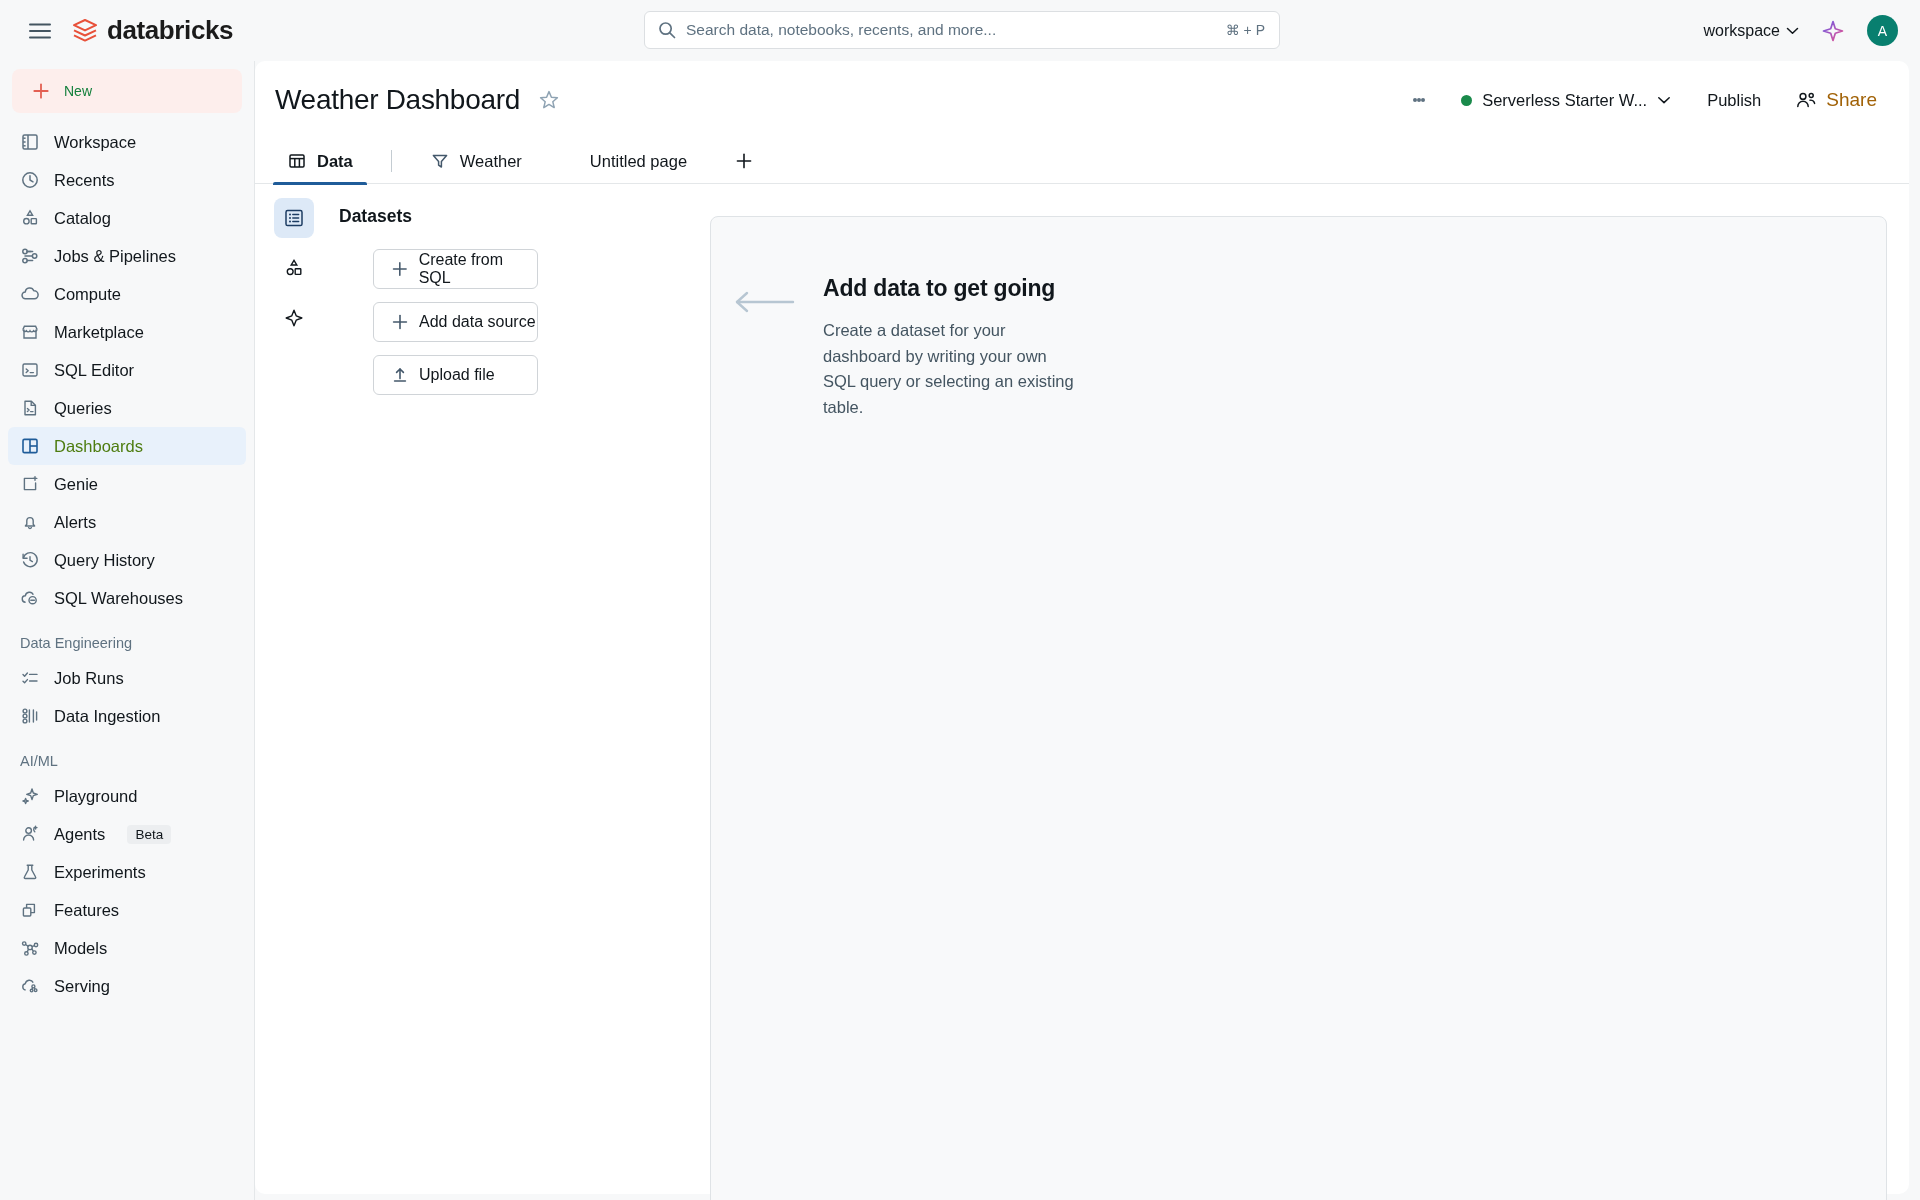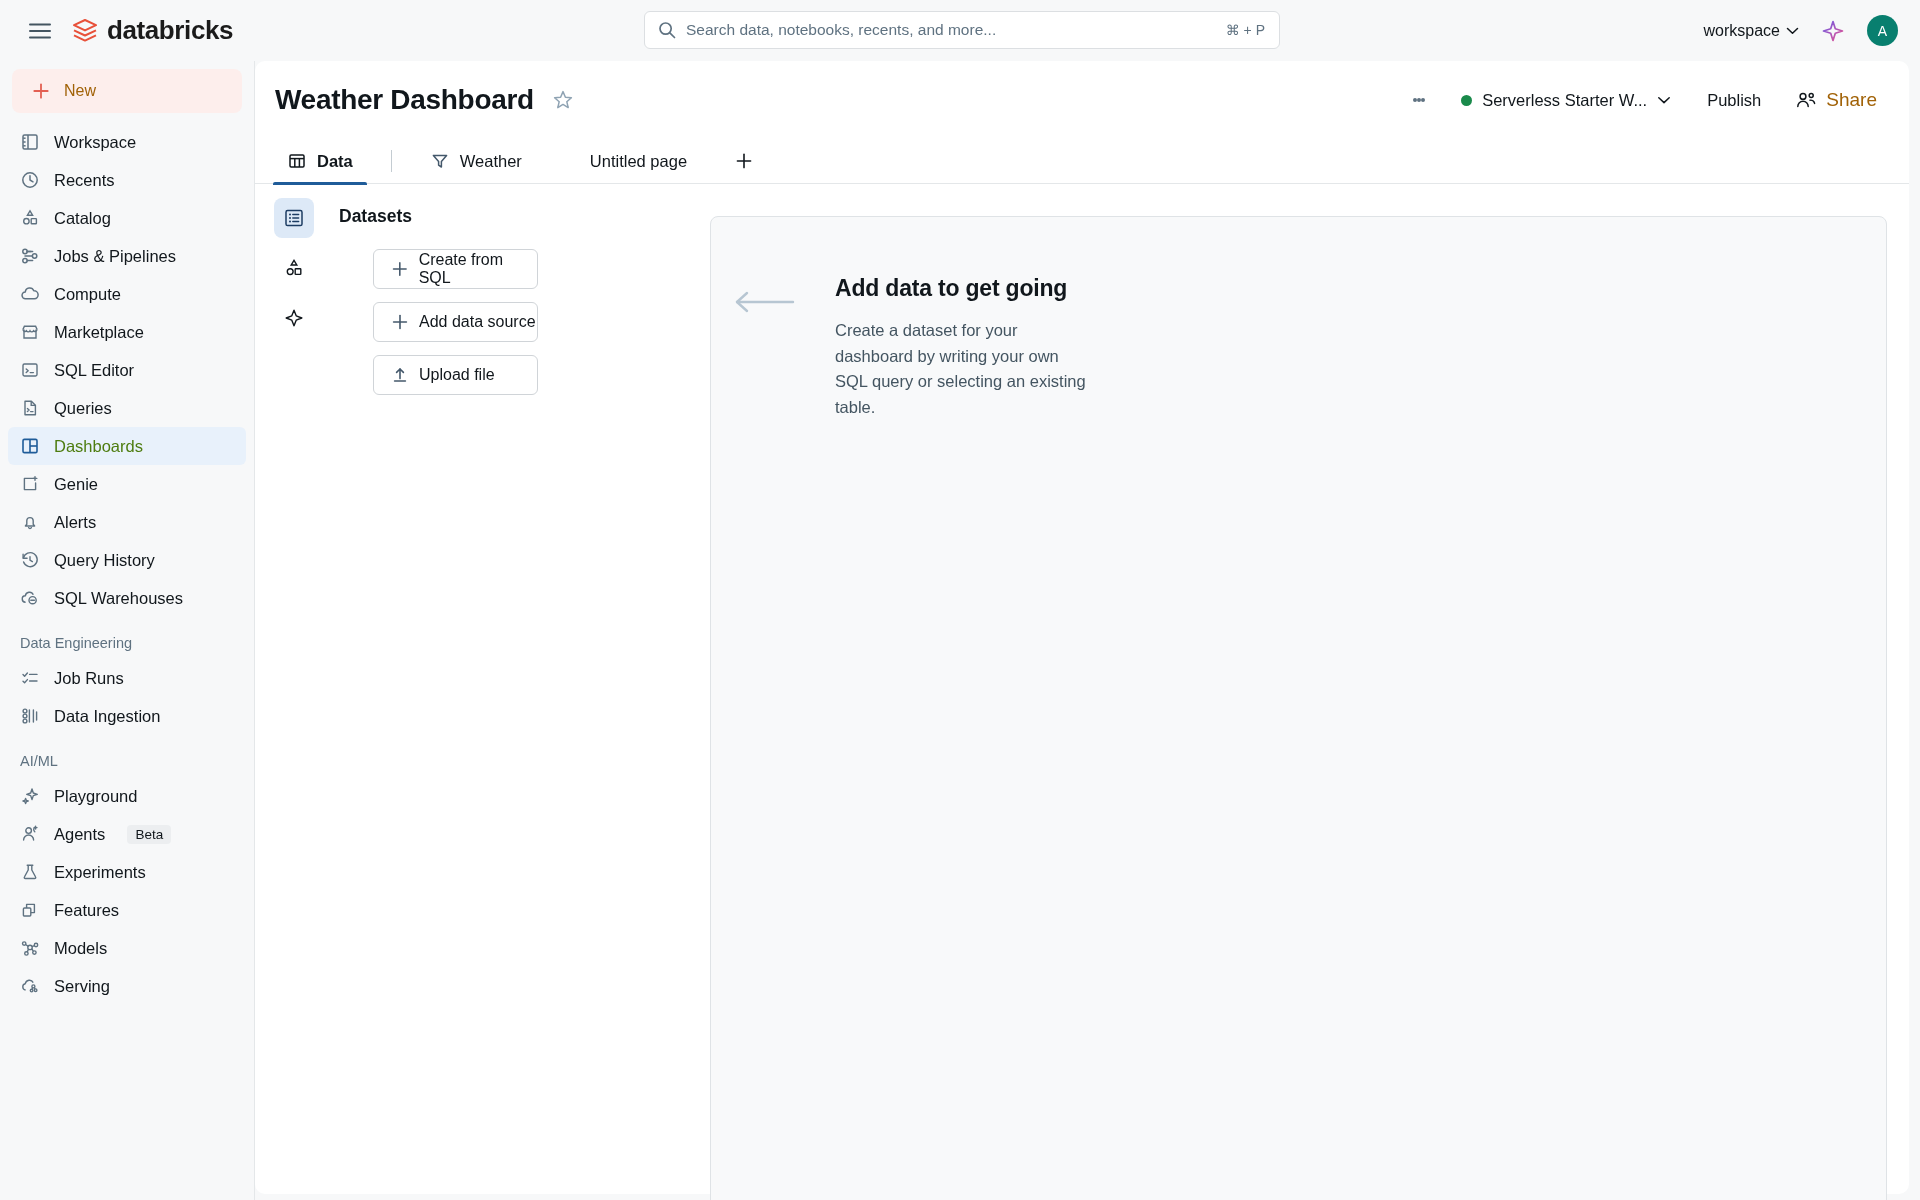--- a/index.html
+++ b/index.html
@@ -70,21 +70,21 @@
     border-right: 1px solid #e4e7e9;
     padding-top: 4px;
     overflow: hidden;
   }
   .new-btn {
     margin: 4px 12px 10px 12px; height: 44px;
     background: #fdeeec; border-radius: 8px;
     display: flex; align-items: center; gap: 13px; padding-left: 19px;
     cursor: pointer;
   }
-  .new-btn .lbl { font-size: 16px; color: #a16207; }
+  .new-btn .lbl { font-size: 14px; color: #15803d; }
   .nav-item {
     height: 38px; margin: 0 8px; padding-left: 12px;
     display: flex; align-items: center; gap: 14px;
     border-radius: 6px; cursor: pointer;
   }
   .nav-item .lbl { font-size: 16.5px; color: #11171c; white-space: nowrap; }
   .nav-item.active { background: #e8f1fb; }
   .nav-item.active .lbl { color: #4d7c0f; font-weight: 400; }
   .nav-item.active svg { stroke: #1f5c99; }
   .nav-ico { width: 20px; height: 20px; flex: none; }
@@ -109,21 +109,21 @@
     position: absolute; left: 0px; top: 0px;
     width: 1654px; height: 1133px;
     background: #fff;
     border-radius: 10px;
   }
   .dash-header {
     position: absolute; left: 0; top: 0; width: 100%; height: 78px;
     display: flex; align-items: center;
   }
   .dash-title {
-    margin-left: 20px; font-size: 28px; font-weight: 700; letter-spacing: -0.3px;
+    margin-left: 20px; font-size: 28px; font-weight: 400; letter-spacing: -0.3px;
   }
   .star-btn {
     margin-left: 16px; width: 26px; height: 26px; cursor: pointer;
     display: flex; align-items: center; justify-content: center;
   }
   .hdr-actions {
     position: absolute; right: 22px; top: 0; height: 78px;
     display: flex; align-items: center; gap: 0;
   }
   .kebab { width: 32px; height: 32px; display: flex; align-items: center;
@@ -194,21 +194,21 @@
   }
 
   .empty-panel {
     position: absolute; left: 455px; top: 32px;
     width: 1177px; height: 1062px;
     background: #f8f9fa;
     border: 1px solid #dfe3e6; border-radius: 8px;
   }
   .empty-inner {
     position: absolute; left: 22px; top: 58px;
-    display: flex; align-items: flex-start; gap: 40px;
+    display: flex; align-items: flex-start; gap: 28px;
   }
   .empty-arrow { margin-top: 14px; flex: none; }
   .empty-h { font-size: 23px; font-weight: 700; letter-spacing: -0.2px; margin-bottom: 16px; }
   .empty-p { font-size: 16.5px; color: #445561; line-height: 1.55; max-width: 255px; }
 </style>
 </head>
 <body>
 
 <div class="topbar">
   <div class="hamburger">

